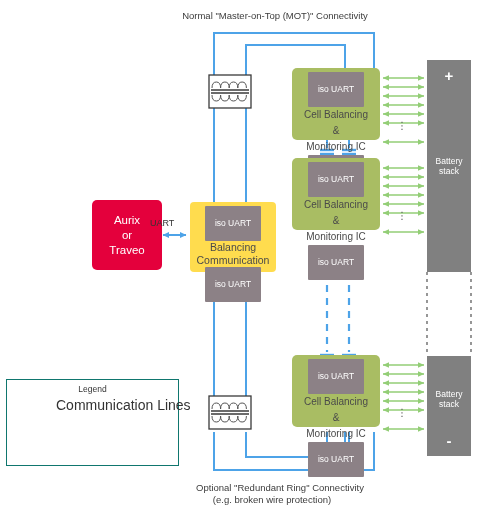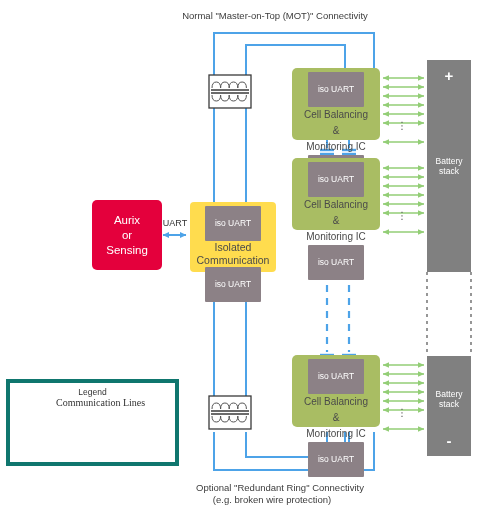--- a/index.html
+++ b/index.html
@@ -116,50 +116,48 @@
     bottom: 8px;
     left: 0; right: 0;
     font-size: 15px;
     font-weight: bold;
     line-height: 15px;
   }
   .uart-label {
     position: absolute;
     font-size: 9px;
     color: #333;
-    text-align: center;
   }
   .dots {
     position: absolute;
     font-size: 10px;
     color: #555;
     letter-spacing: 0;
     line-height: 4px;
     text-align: center;
   }
   .legend {
     position: absolute;
-    border: 4px solid #0f766e;
+    border: 1px solid #0f766e;
     background: #ffffff;
     box-sizing: border-box;
   }
   .legend-title {
     position: absolute;
     top: 4px;
     left: 0; right: 0;
     text-align: center;
     font-size: 8.5px;
     color: #333;
   }
   .legend-label {
     position: absolute;
-    font-size: 10px;
+    font-size: 14px;
     color: #333;
     white-space: nowrap;
-    font-family: Liberation Serif, serif;
   }
 </style>
 </head>
 <body>
 
 <div id="canvas">
 
   <div class="cap-title" style="left:150px; top:10px; width:250px;">Normal "Master-on-Top (MOT)" Connectivity</div>
 
   <div class="cap-title" style="left:155px; top:482px; width:250px;">Optional "Redundant Ring" Connectivity</div>
@@ -281,28 +279,28 @@
       <line x1="383" y1="429" x2="424" y2="429" marker-start="url(#grnarrowback)" marker-end="url(#grnarrow)"></line>
     </g>
 
     <line x1="20" y1="410" x2="45" y2="410" stroke="#4DA3E8" stroke-width="2" marker-start="url(#bluearrowback)" marker-end="url(#bluearrow)"></line>
     <line x1="20" y1="447" x2="45" y2="447" stroke="#93CE76" stroke-width="2" marker-start="url(#grnarrowback)" marker-end="url(#grnarrow)"></line>
   </svg>
 
   <div class="block mcu" style="left:92px; top:200px; width:70px; height:70px;">
     <span>Aurix</span>
     <span>or</span>
-    <span>Sensing</span>
+    <span>Traveo</span>
   </div>
 
   <div class="uart-label" style="left:150px; top:218px; width:50px;">UART</div>
 
   <div class="block isolated" style="left:190px; top:202px; width:86px; height:70px;">
     <div class="isoport">iso UART</div>
-    <div class="body-label">Isolated
+    <div class="body-label">Balancing
 Communication</div>
     <div class="isoport">iso UART</div>
   </div>
 
   <div class="block ic" style="left:292px; top:68px; width:88px; height:72px;">
     <div class="isoport">iso UART</div>
     <div class="body-label">Cell Balancing
 &amp;
 Monitoring IC</div>
     <div class="isoport">iso UART</div>

